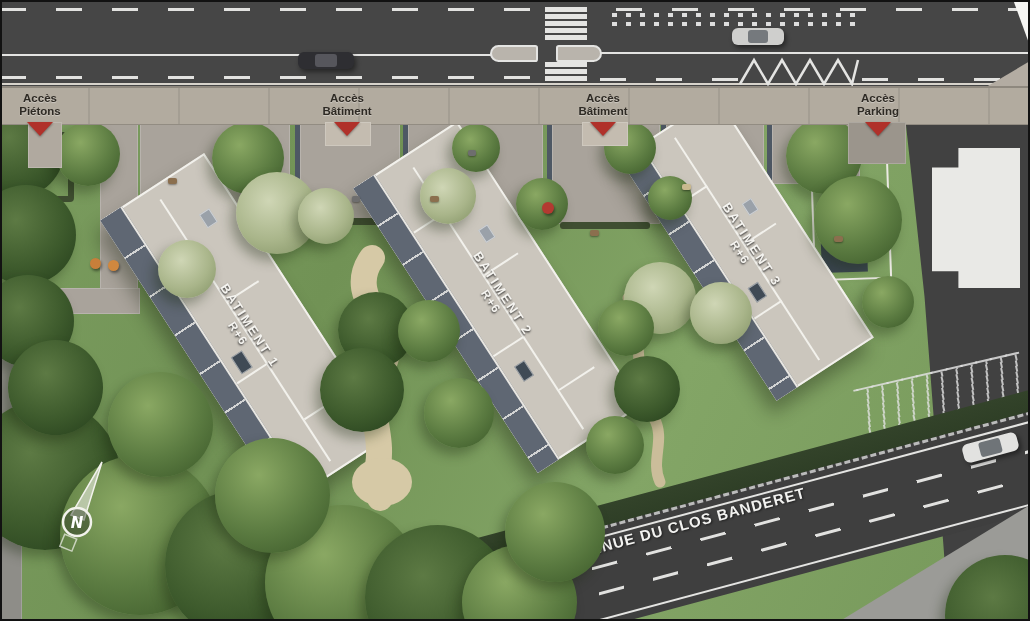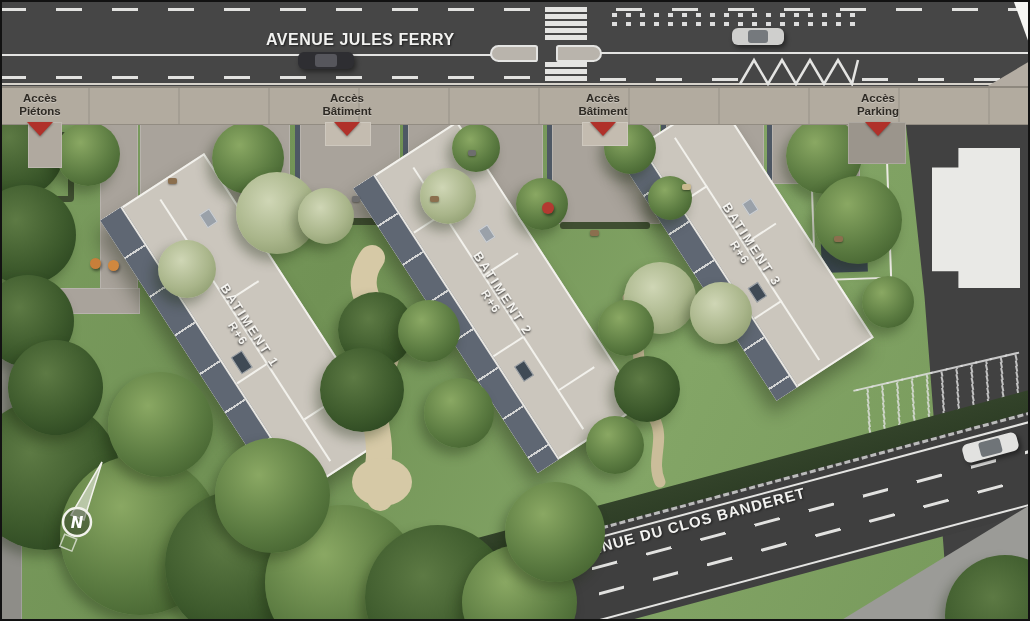--- a/index.html
+++ b/index.html
@@ -220,21 +220,20 @@
       <polyline points="2,28 16,4 30,28 44,4 58,28 72,4 86,28 100,4 114,28 120,4" fill="none" stroke="#e4e4e2" stroke-width="2.5"></polyline>
     </svg>
 
     <div class="car" style="left:298px;top:52px;width:56px;height:17px;background:#2e2e32;">
       <div class="glass" style="background:#56565c;"></div>
     </div>
     <div class="car" style="left:732px;top:28px;width:52px;height:17px;background:#cfcfcd;">
       <div class="glass" style="background:#75797d;"></div>
     </div>
 
-    <div class="abs" style="left:266px;top:31px;color:#f2f2f0;font-weight:bold;font-size:16px;letter-spacing:.5px;text-shadow:1px 1px 2px #1d1d1d;">AVENUE JULES FERRY</div>
   </div>
 
   <div class="abs" style="left:930px;top:56px;width:100px;height:64px;background:#b3aca2;clip-path:polygon(0 100%,100% 8%,100% 100%);"></div>
   <div class="abs" style="left:1006px;top:0;width:24px;height:46px;background:#f6f6f4;clip-path:polygon(30% 0,100% 0,100% 100%);"></div>
 
   <div class="abs" style="left:0;top:86px;width:1030px;height:36px;background:#b2ab9f;
               background-image:repeating-linear-gradient(90deg,transparent 0 88px,rgba(0,0,0,.08) 88px 90px);
               border-top:2px solid #8e887e;border-bottom:1px solid #928c82;"></div>
   <div class="paver" style="left:28px;top:122px;width:34px;height:46px;background:#b0a99f;"></div>
   <div class="paver" style="left:325px;top:122px;width:46px;height:24px;background:#c4bcb0;"></div>

